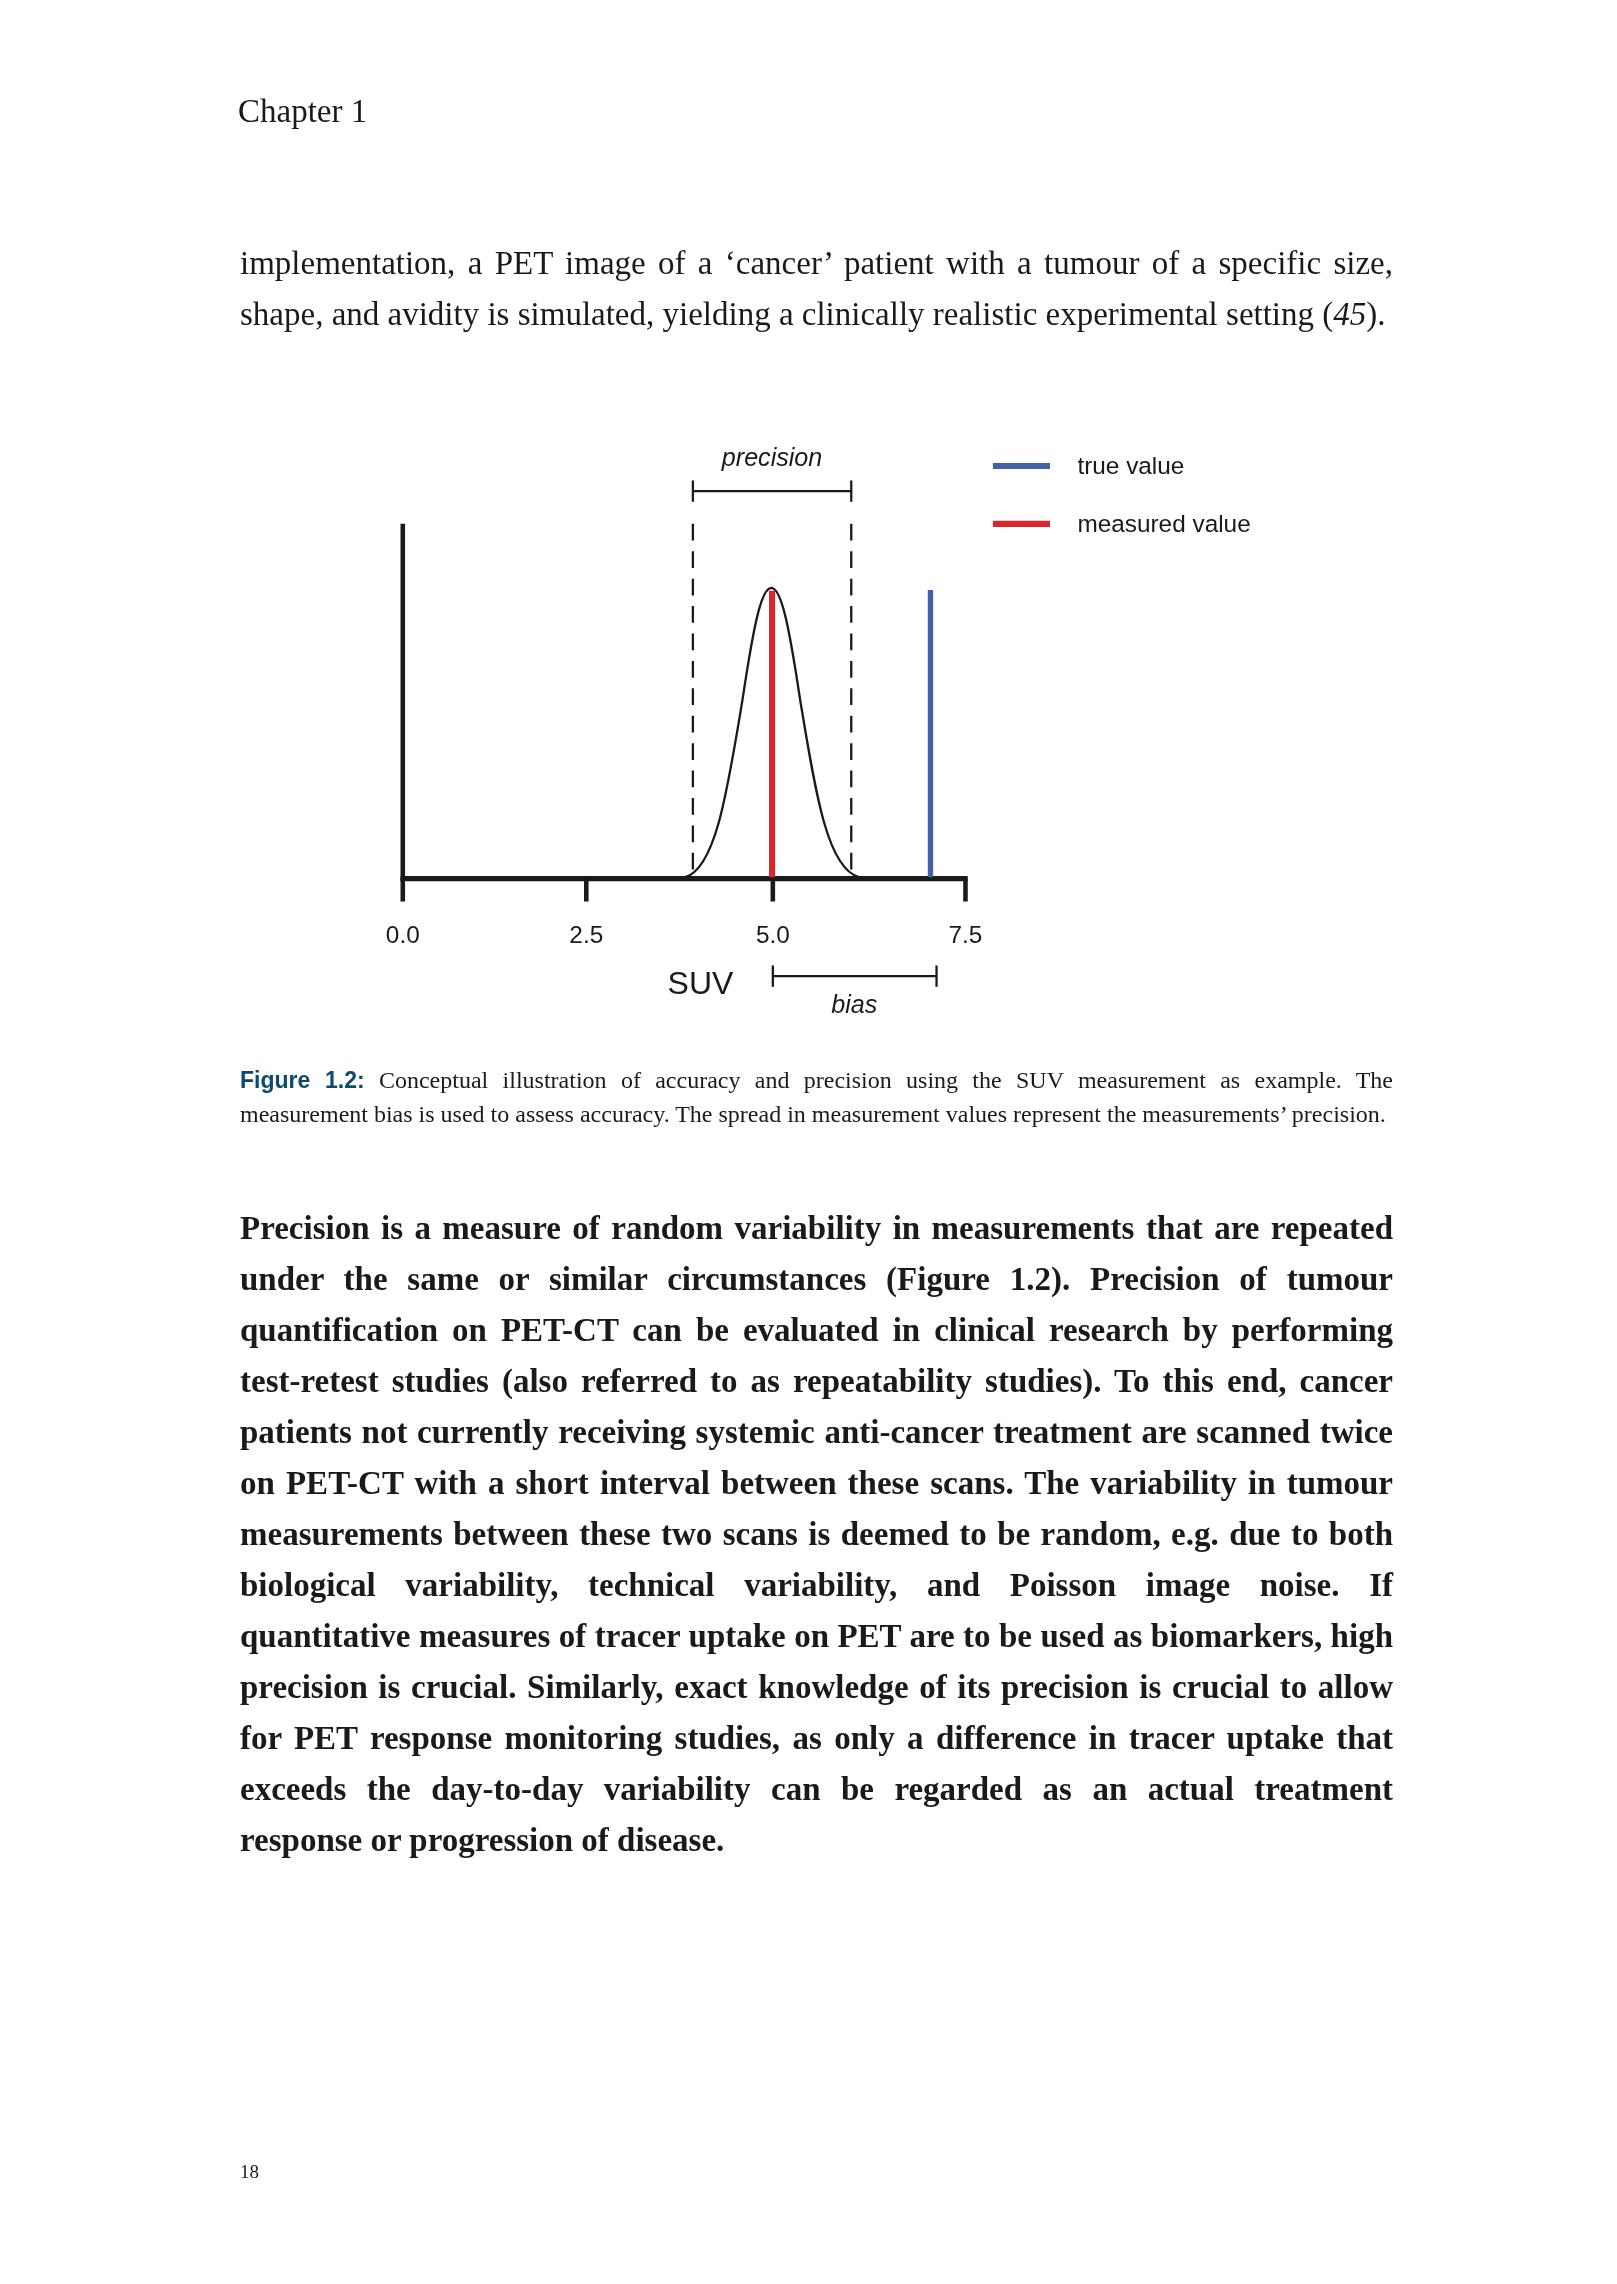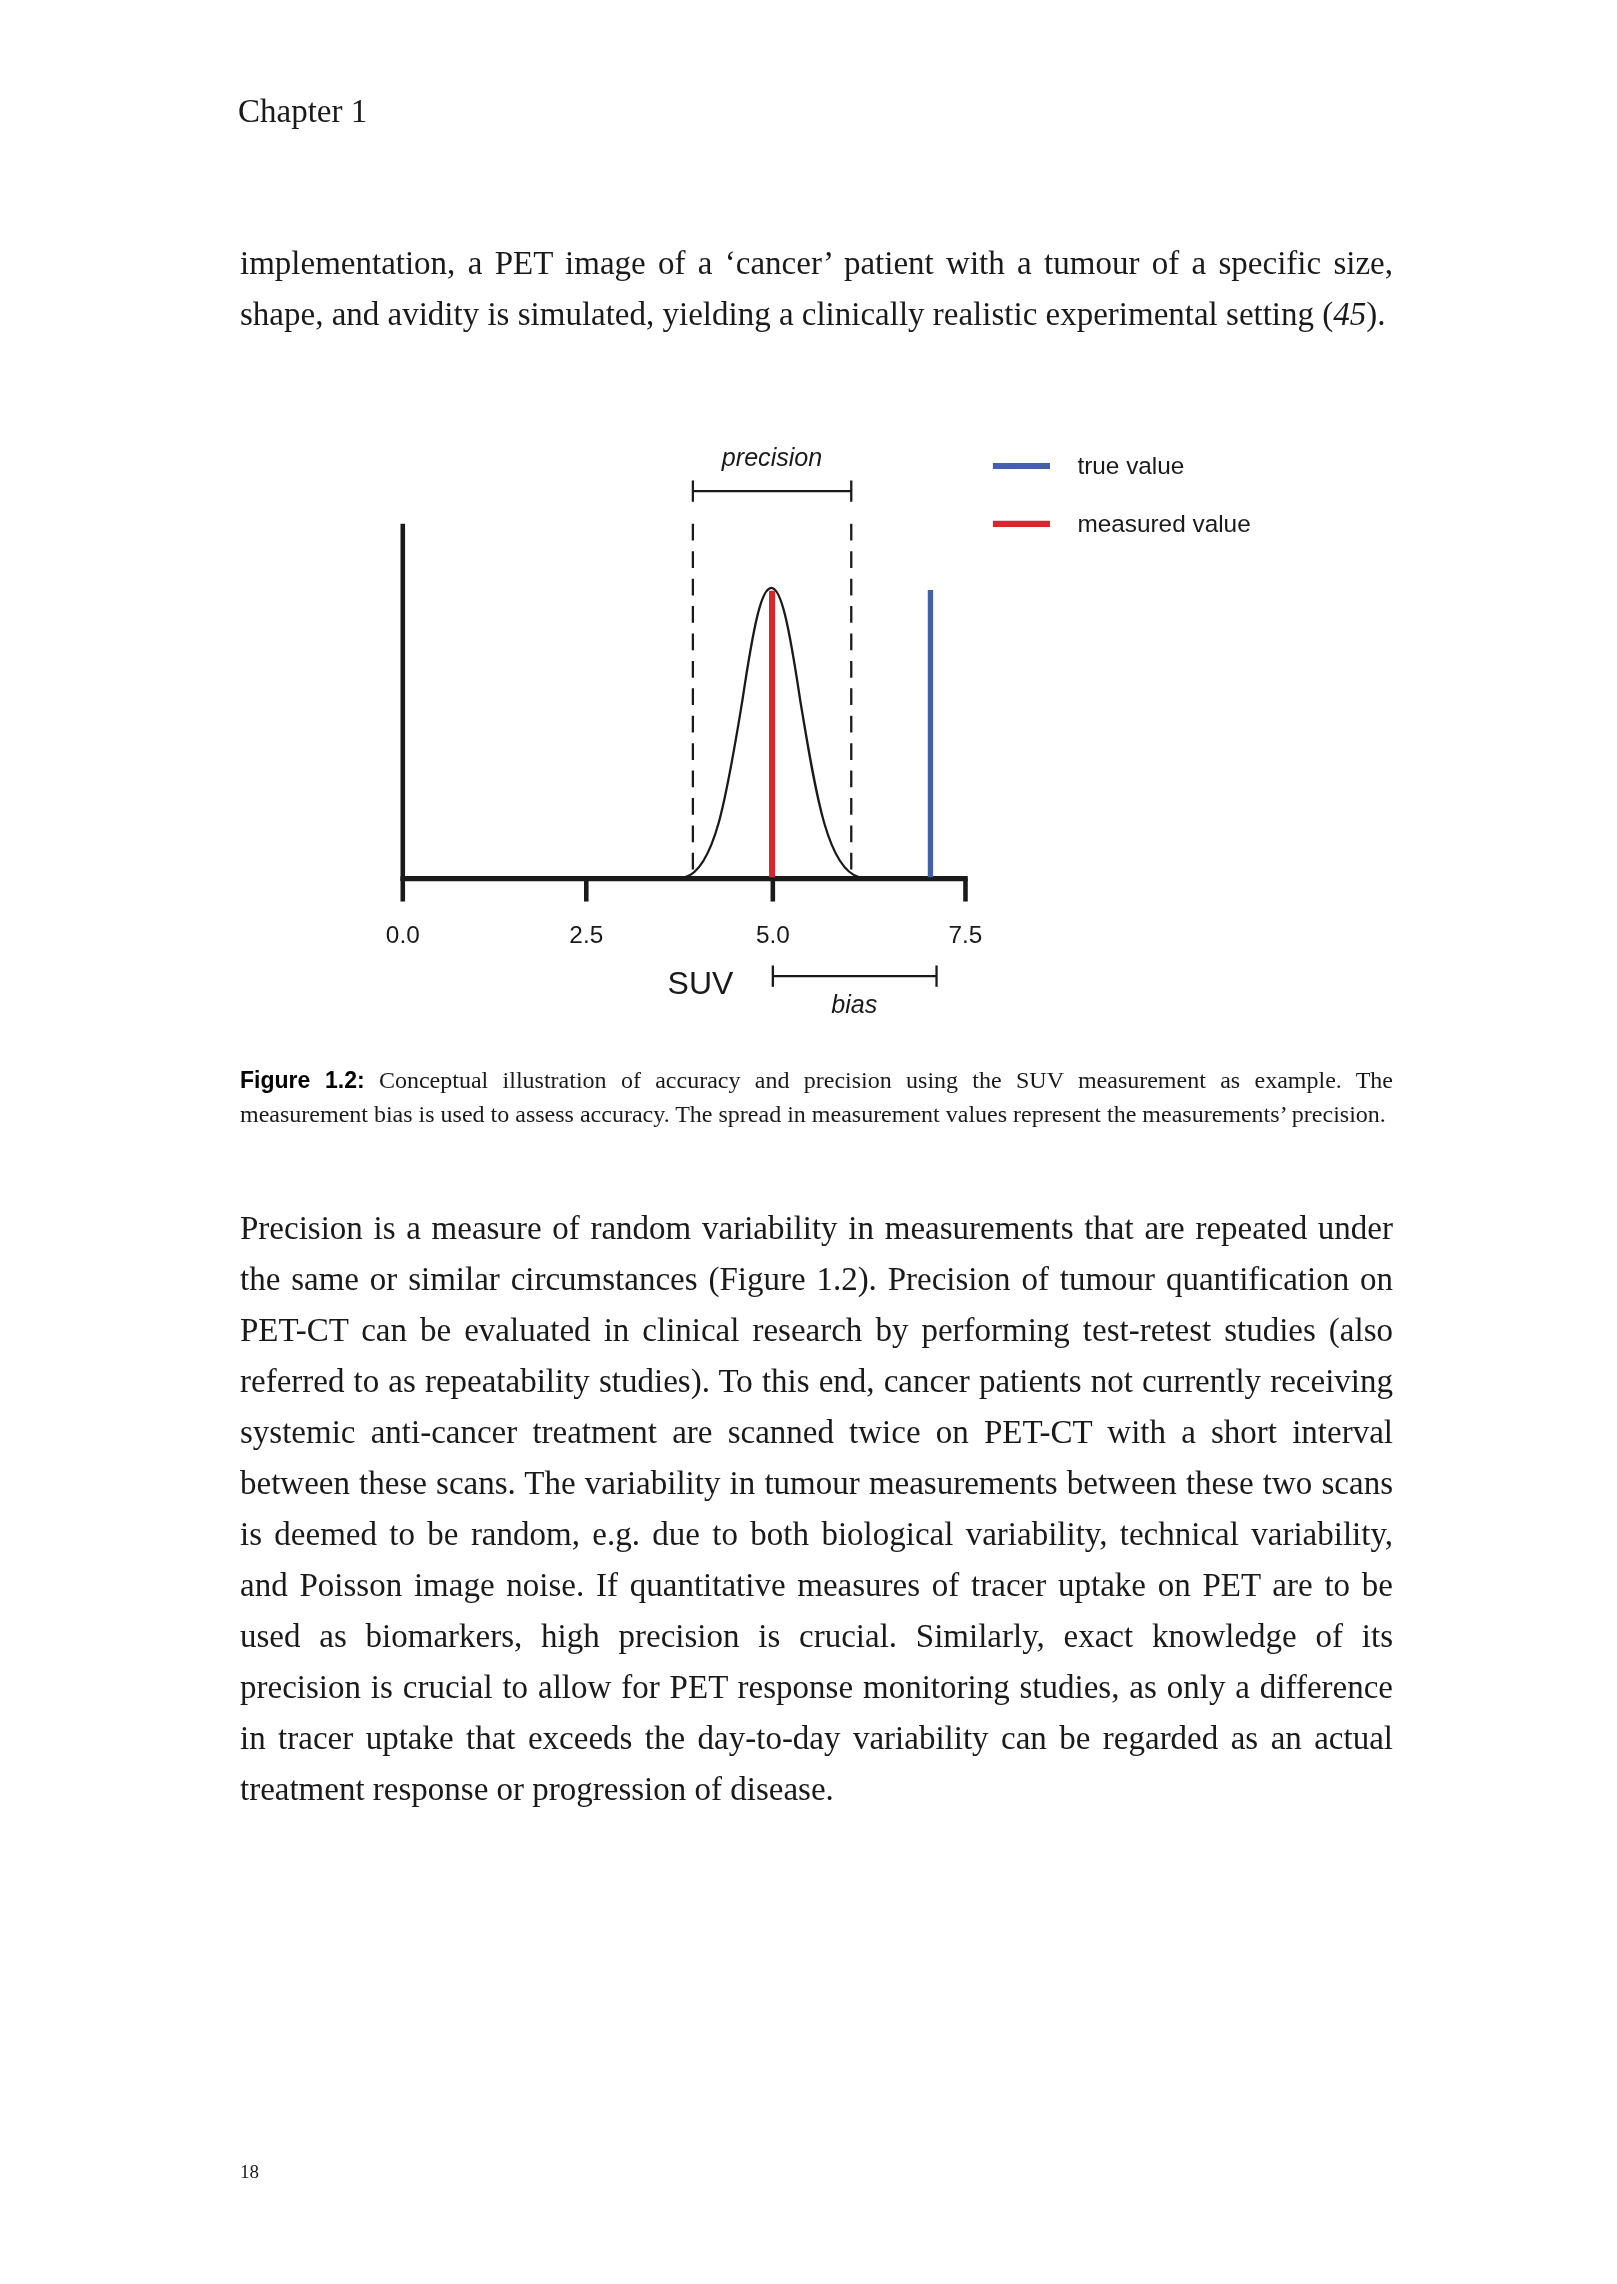--- a/index.html
+++ b/index.html
@@ -1,23 +1,23 @@
 <!DOCTYPE html>
 <html style="font-size:12px"><head>
 <meta charset="utf-8">
 <style>
   html, body { margin:0; padding:0; background:#ffffff; }
   body { width:1618px; height:2284px; position:relative; overflow:hidden; color:#1a1a1a; }
   .serif { font-family: "Liberation Serif", "DejaVu Serif", serif; }
   #running-head { position:absolute; left:238px; top:93px; font-size:33px; }
   .para { position:absolute; left:240px; width:1153px; font-size:33px; line-height:51px; text-align:justify; }
   #intro { top:238px; }
-  #body-para { top:1203px; }
+  #body-para { top:1203px;font-weight:bold; }
   #caption { position:absolute; left:240px; top:1063px; width:1153px; font-size:24px; line-height:34px; text-align:justify; }
-  #caption .lbl { font-family:"Liberation Sans","DejaVu Sans",sans-serif; font-weight:bold; color:#000000; font-size:23px; }
+  #caption .lbl { font-family:"Liberation Sans","DejaVu Sans",sans-serif; font-weight:bold; color:#0c4a6e; font-size:23px; }
   #page-num { position:absolute; left:240px; top:2161px; font-size:19px; }
   #figure { position:absolute; left:0; top:0; width:1618px; height:1066px; pointer-events:none; }
   #figure svg { position:absolute; left:0; top:0; }
   .fig-text { font-family:"Liberation Sans","DejaVu Sans",sans-serif; fill:#1a1a1a; }
 </style>
 </head>
 <body>
 
 <div id="running-head" class="serif">Chapter 1</div>
 

